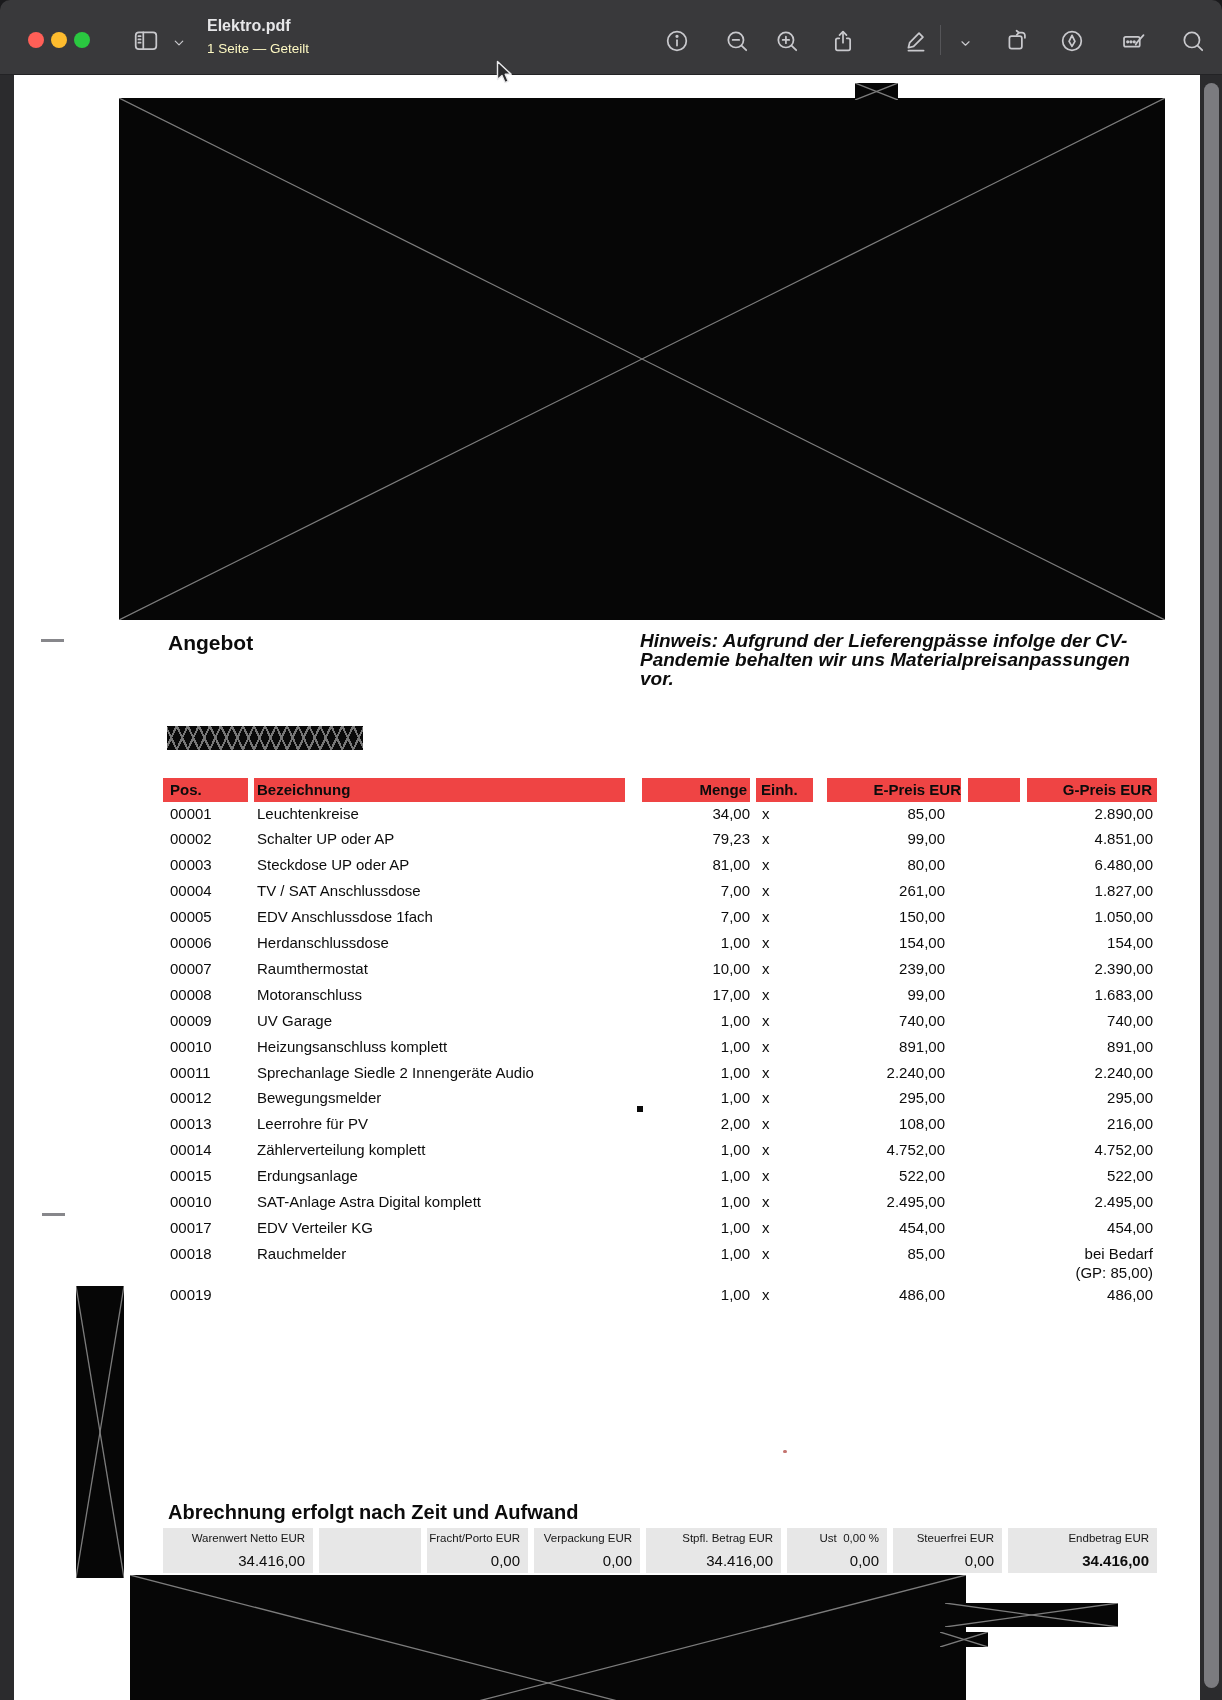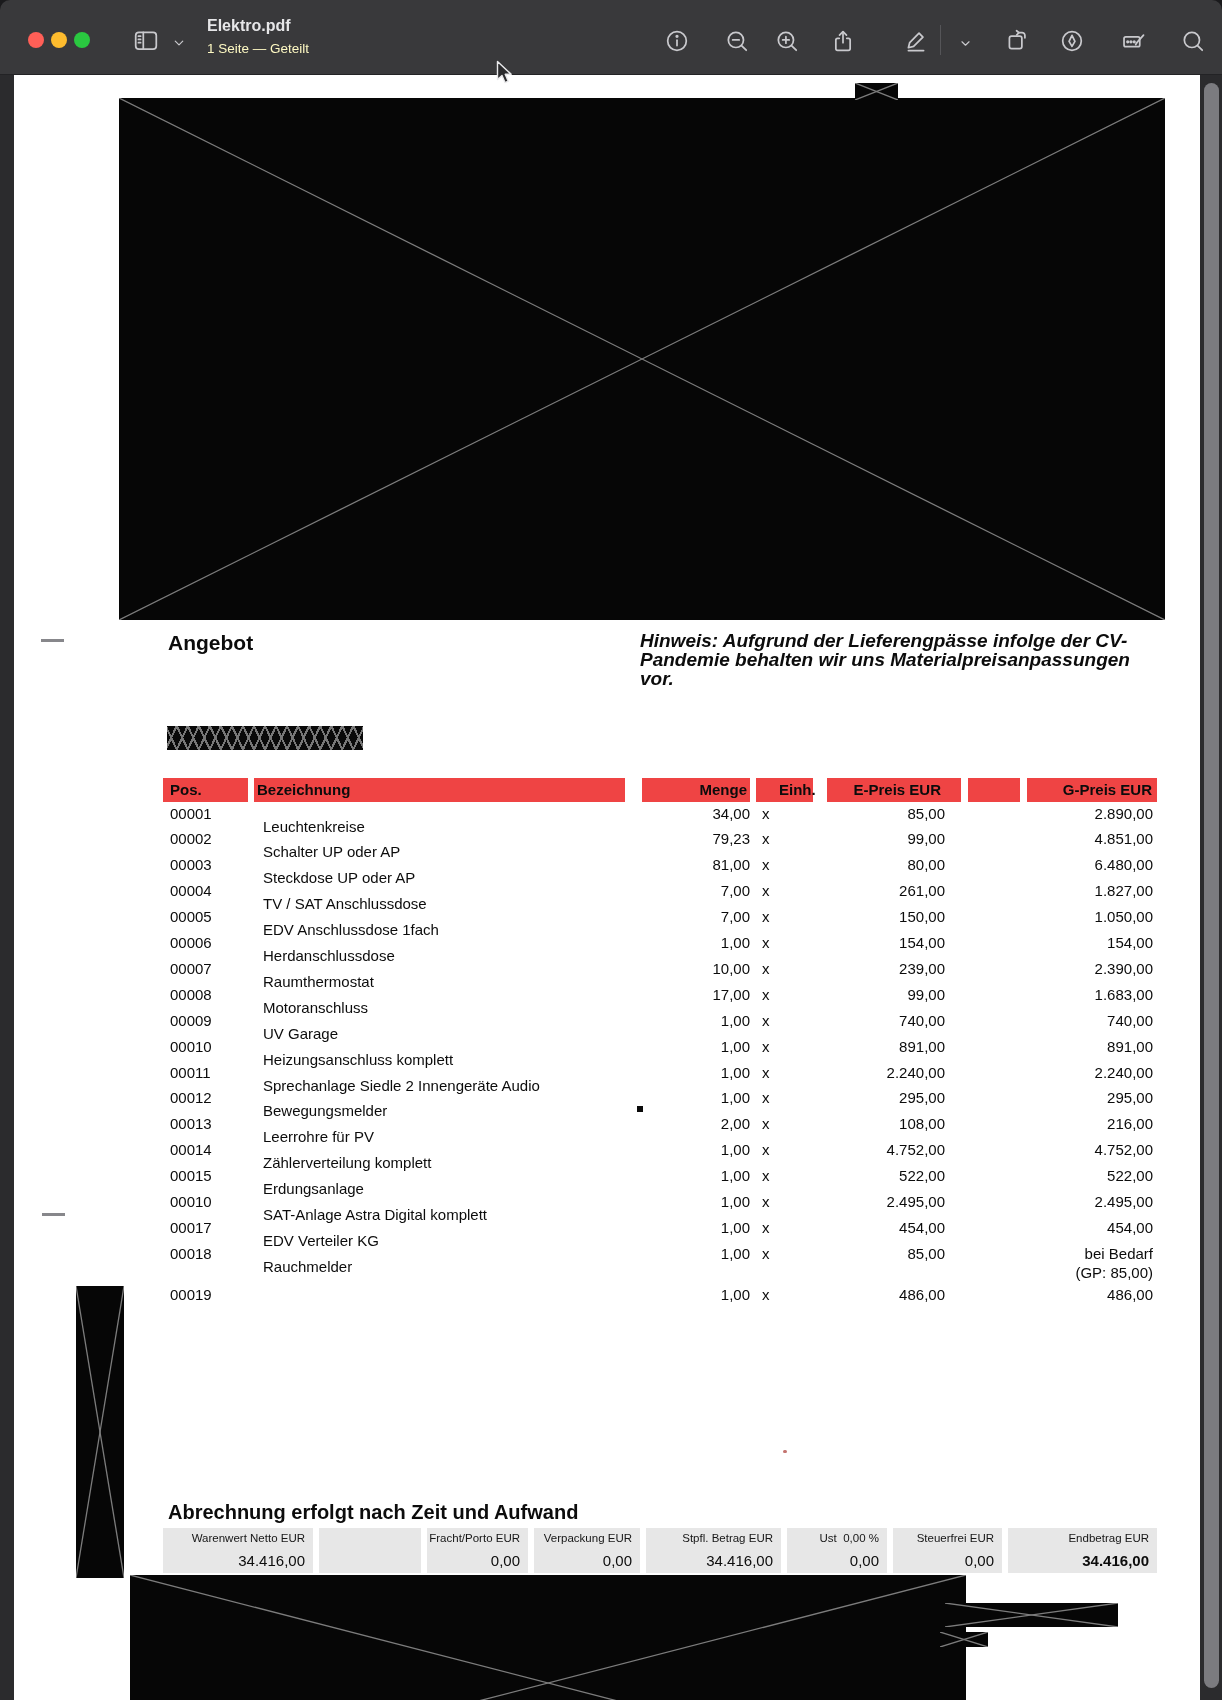--- a/index.html
+++ b/index.html
@@ -30,21 +30,21 @@
     background-image:repeating-linear-gradient(65deg,rgba(0,0,0,0) 0 8px,#787878 8px 10px),
                      repeating-linear-gradient(-65deg,rgba(0,0,0,0) 0 8px,#787878 8px 10px);}
   .dash{position:absolute;height:3px;background:#87878b;}
   
   .doc-heading{position:absolute;left:154px;top:556px;font-size:21px;font-weight:bold;}
   .notice{position:absolute;left:609px;top:556px;font-size:19px;font-weight:bold;font-style:italic;line-height:19px;white-space:nowrap;margin-left:17px;}
   .th{position:absolute;top:703px;height:24px;background:#ef4444;font-weight:bold;font-size:15px;line-height:24px;white-space:nowrap;}
   .row{position:absolute;left:0;width:100%;height:21px;font-size:15px;line-height:20px;}
   .row span{position:absolute;white-space:nowrap;}
   .c-pos{left:156px;width:70px;}
-  .c-name{left:249px;width:430px;margin-top:13px;}
+  .c-name{left:243px;width:430px;}
   .c-menge{left:616px;width:120px;text-align:right;}
   .c-einh{left:748px;width:24px;}
   .c-epreis{left:781px;width:150px;text-align:right;}
   .c-gpreis{left:939px;width:200px;text-align:right;}
   .gp2{position:absolute;top:19px;right:0;}
   .dot{position:absolute;background:#0a0a0a;}
   .red-dot{position:absolute;width:4px;height:3px;background:rgba(186,90,86,.85);border-radius:2px;}
   .billing{position:absolute;left:154px;top:1426px;font-size:20px;font-weight:bold;white-space:nowrap;}
   .sbox{position:absolute;top:1453px;height:45px;background:#e7e7e7;}
   .sbox .lbl{position:absolute;top:4px;right:8px;font-size:11.5px;white-space:pre;color:#161616;}
@@ -185,22 +185,22 @@
         <div>Hinweis: Aufgrund der Lieferengpässe infolge der CV-</div>
         <div>Pandemie behalten wir uns Materialpreisanpassungen</div>
         <div>vor.</div>
       </div>
 
       <div class="xhatch" style="left:153px;top:651px;width:196px;height:24px"></div>
 
       <div class="th" style="left:149px;width:85px;padding-left:7px">Pos.</div>
       <div class="th" style="left:240px;width:371px;padding-left:3px">Bezeichnung</div>
       <div class="th" style="left:628px;width:108px;text-align:right;padding-right:3px">Menge</div>
-      <div class="th" style="left:742px;width:57px;padding-left:23px">Einh.</div>
-      <div class="th" style="left:813px;width:134px;text-align:right;padding-right:20px">E-Preis EUR</div>
+      <div class="th" style="left:742px;width:57px;padding-left:5px">Einh.</div>
+      <div class="th" style="left:813px;width:134px;text-align:right;padding-right:0">E-Preis EUR</div>
       <div class="th" style="left:954px;width:52px"></div>
       <div class="th" style="left:1013px;width:130px;text-align:right;padding-right:5px">G-Preis EUR</div>
 
       <div id="rows">
           <div class="row" style="top: 728.5px;">
     <span class="c-pos">00001</span>
     <span class="c-name">Leuchtenkreise</span>
     <span class="c-menge">34,00</span>
     <span class="c-einh">x</span>
     <span class="c-epreis">85,00</span>

